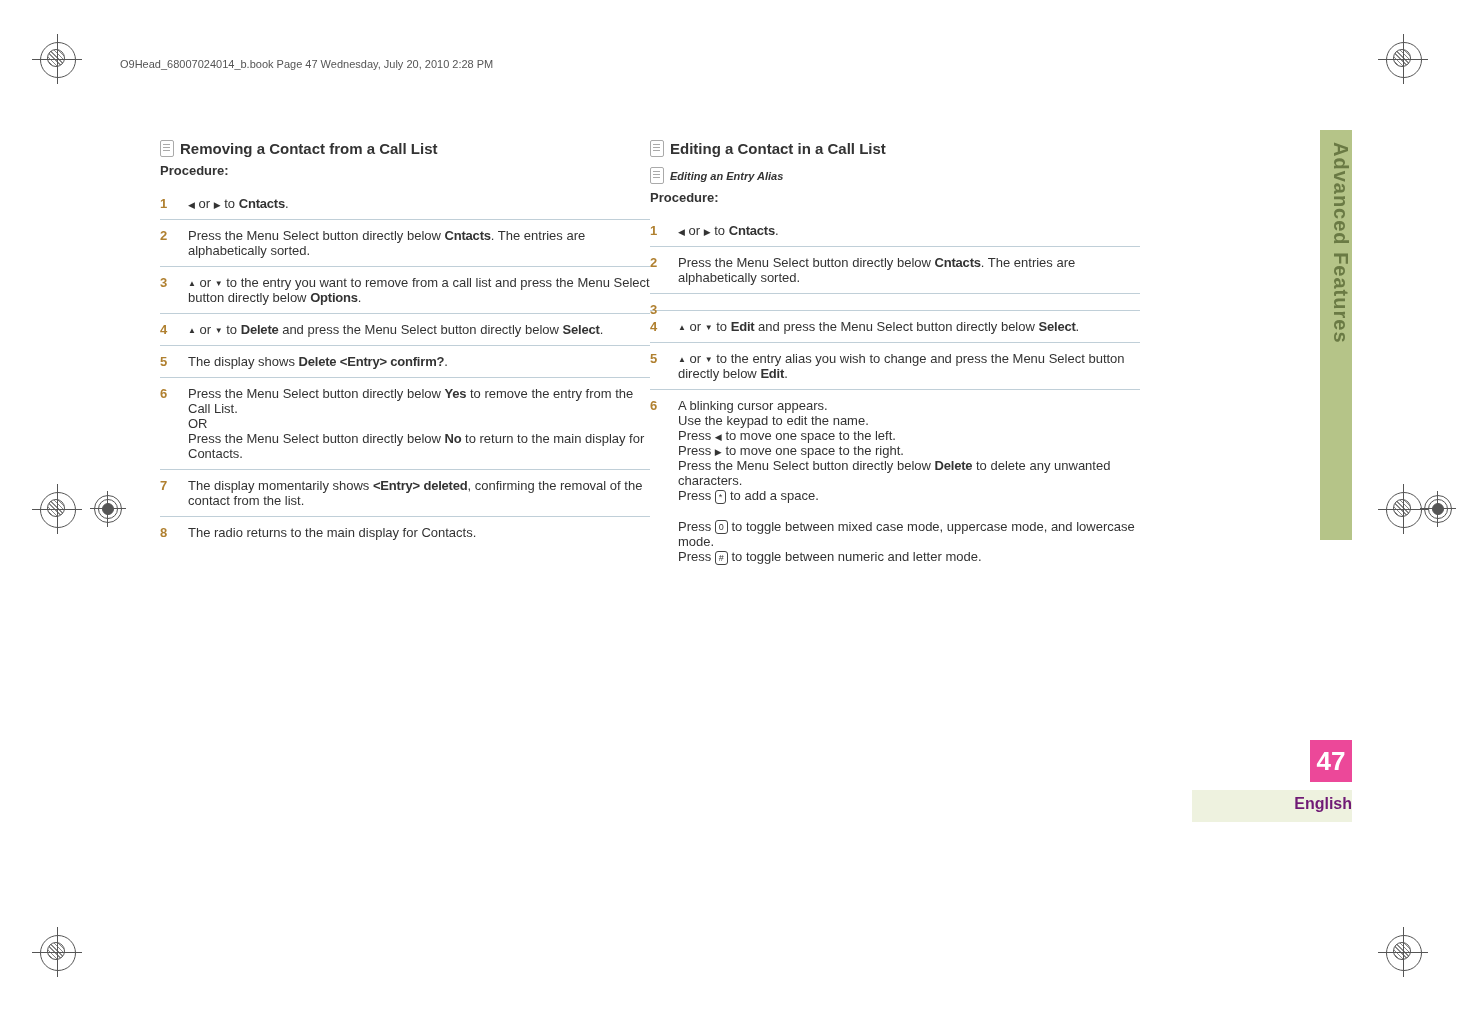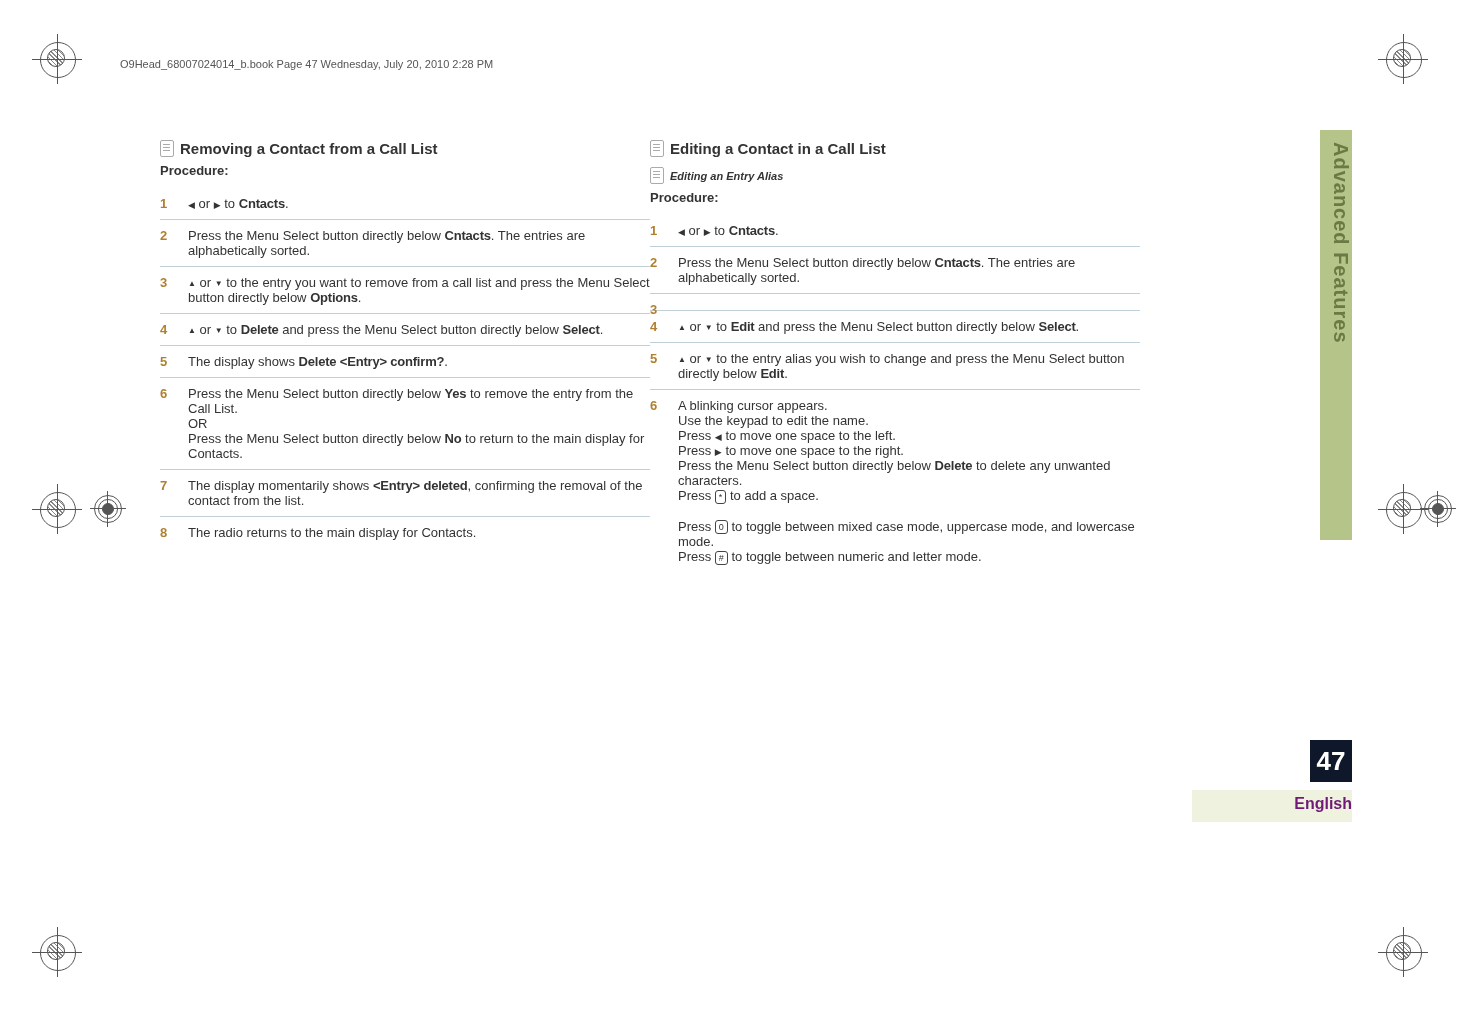--- a/index.html
+++ b/index.html
@@ -99,21 +99,21 @@
     padding-top: 12px;
     box-sizing: border-box;
     letter-spacing:1px;
   }
   .page-box {
     position: absolute;
     right: 110px;
     top: 740px;
     width: 42px;
     height: 42px;
-    background: #0f172a;
+    background: #ec4899;
     color: #fff;
     font-size: 26px;
     font-weight: bold;
     display:flex;
     align-items:center;
     justify-content:center;
     margin-left:22px;
   }
   .lang-label {
     position:absolute;

